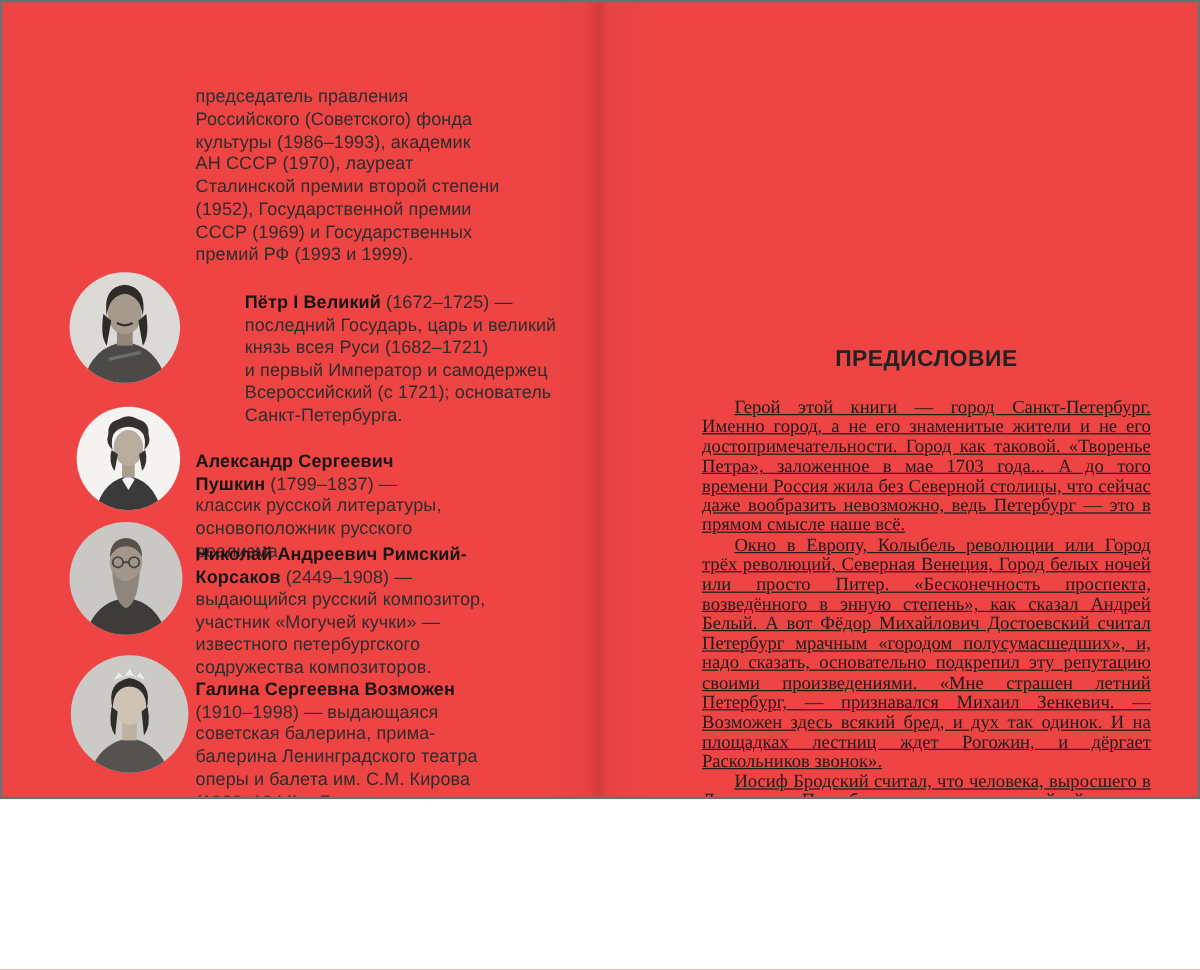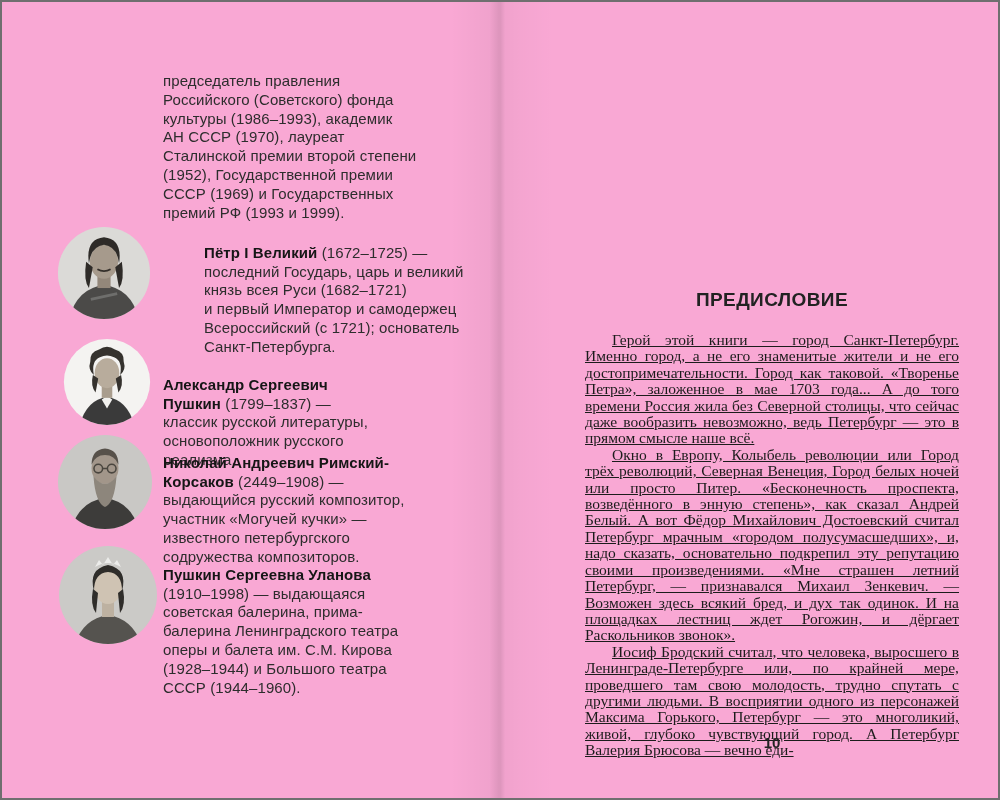--- a/index.html
+++ b/index.html
@@ -1,18 +1,18 @@
 <!DOCTYPE html>
 <html><head>
 <meta charset="utf-8">
 <style>
   html,body { margin:0; padding:0; background:#ffffff; }
   .book {
-    position:relative; width:1000px; height:800px; box-sizing:border-box;
-    background:#f9a8d4; border:2px solid #6f6f6f; overflow:hidden;
+    position:relative; width:1000px; height:666px; box-sizing:border-box;
+    background:#ef4444; border:2px solid #6f6f6f; overflow:hidden;
     font-family:"Liberation Sans", sans-serif;
   }
   .spine {
     position:absolute; top:0; bottom:0; left:448px; width:104px;
     background:linear-gradient(to right,
       rgba(0,0,0,0) 0%, rgba(0,0,0,0.035) 38%, rgba(0,0,0,0.11) 47%,
       rgba(0,0,0,0.11) 48.5%, rgba(0,0,0,0.035) 53%, rgba(0,0,0,0.018) 68%,
       rgba(0,0,0,0) 100%);
   }
   .bio {
@@ -144,21 +144,21 @@
           <rect x="44" y="56" width="12" height="16" fill="#bdb1a1"></rect>
           <ellipse cx="50" cy="42" rx="14" ry="17" fill="#cfc3b3"></ellipse>
           <path d="M36 46 Q30 24 50 20 Q70 24 64 46 Q64 28 50 27 Q36 28 36 46 Z" fill="#2f2d2a"></path>
           <path d="M35 44 Q32 60 38 68 L40 48 Z" fill="#2f2d2a"></path>
           <path d="M65 44 Q68 60 62 68 L60 48 Z" fill="#2f2d2a"></path>
           <path d="M37 22 L41 15 L45 20 L50 12 L55 20 L59 15 L63 22 Q56 18 50 18 Q44 18 37 22 Z" fill="#ececea"></path>
         </g>
       </svg>
     </div>
     <div class="bio" style="left:161px; top:545px; width:300px;">
-      <b>Пушкин Сергеевна Уланова</b><span>
+      <b>Галина Сергеевна Возможен</b><span>
 (1910–1998) — выдающаяся
 советская балерина, прима-
 балерина Ленинградского театра
 оперы и балета им. С.М. Кирова
 (1928–1944) и Большого театра
 СССР (1944–1960).</span>
     </div>
 
   </div>
 

